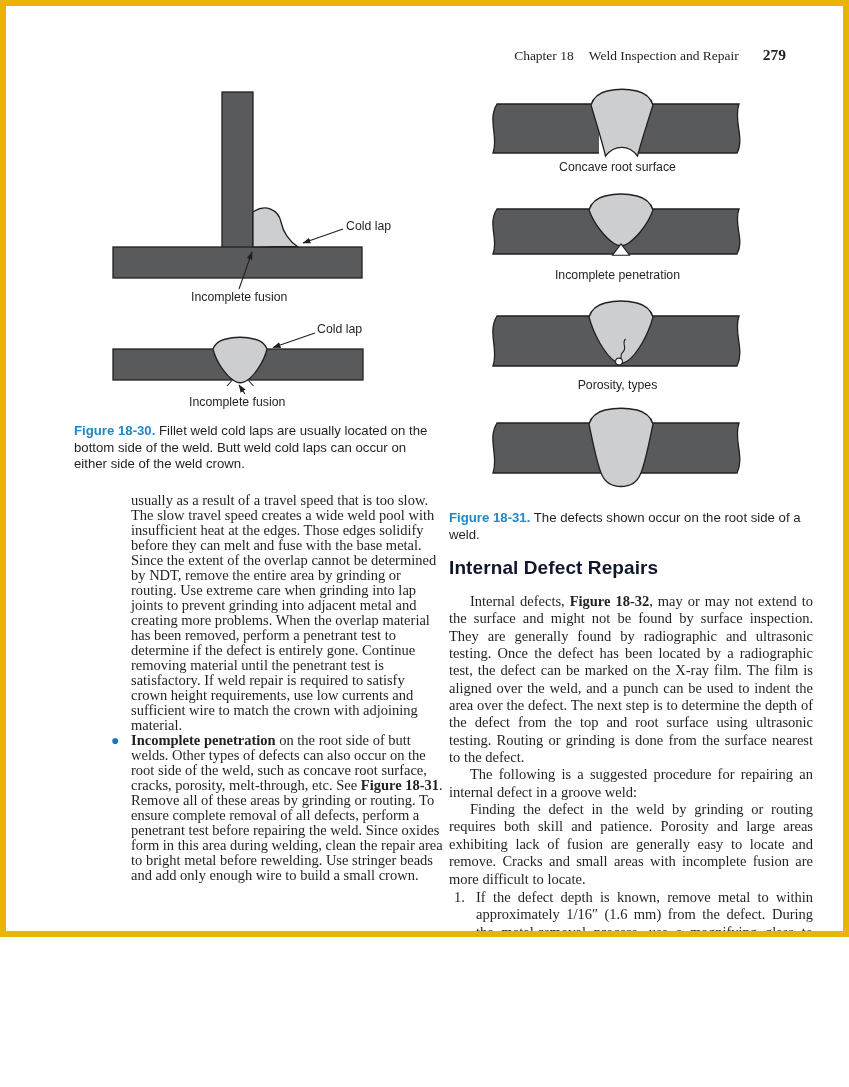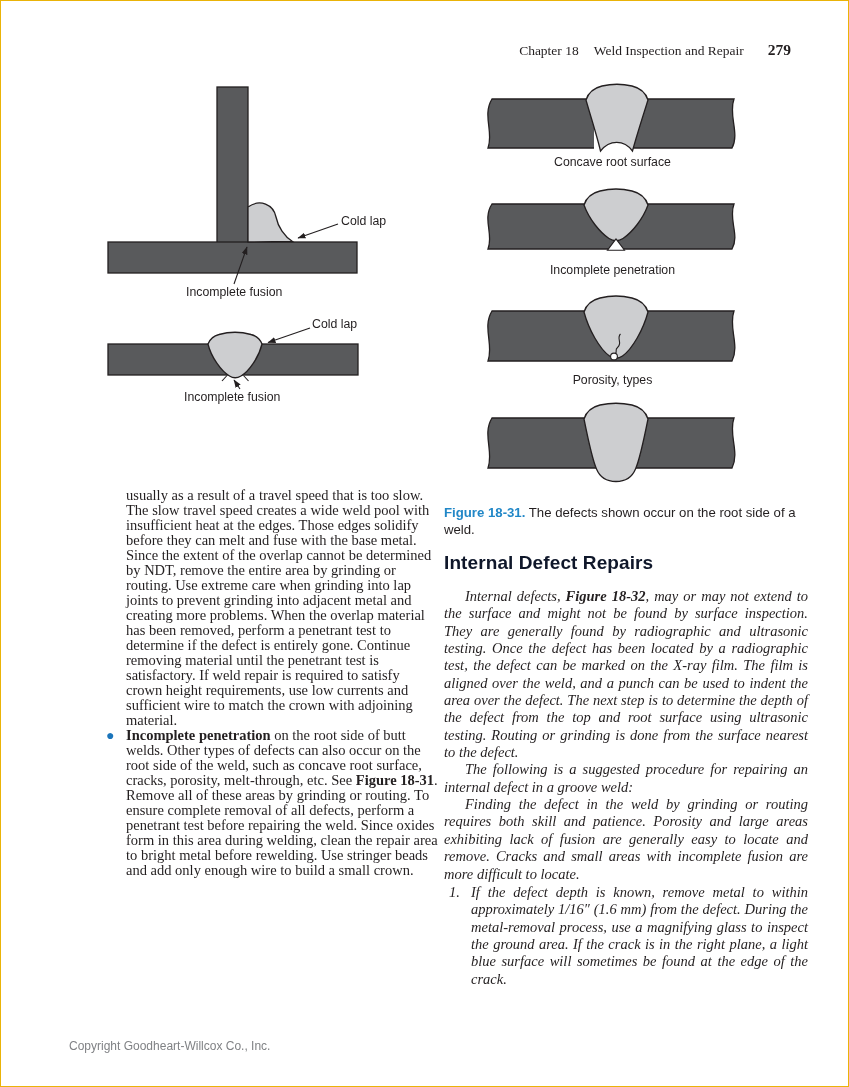--- a/index.html
+++ b/index.html
@@ -1,19 +1,19 @@
 <!DOCTYPE html>
 <html><head>
 <meta charset="utf-8">
 <style>
   * { margin:0; padding:0; box-sizing:border-box; }
   html,body { background:#ffffff; }
   .page {
-    position:relative; width:849px; height:1087px; background:#ffffff;
-    border:1px solid #eab308; overflow:hidden;
+    position:relative; width:849px; height:937px; background:#ffffff;
+    border:6px solid #eab308; overflow:hidden;
     font-family:"Liberation Serif", serif; color:#231f20;
   }
   
   .running-head {
     position:absolute; top:40px; right:57px; font-size:13.5px; color:#231f20;
     font-family:"Liberation Serif", serif;
   }
   .running-head .rh-title { margin-left:15px; }
   .running-head .rh-page { margin-left:24px; font-weight:bold; font-size:15.5px; }
 
@@ -48,21 +48,21 @@
   .bold { font-weight:bold; }
 
   
   .section-heading {
     position:absolute; left:443px; top:551px;
     font-family:"Liberation Sans", sans-serif; font-weight:bold;
     font-size:19px; color:#0f172a; letter-spacing:0.1px;
   }
   .right-body {
     position:absolute; left:443px; top:587px; width:364px;
-    font-size:14.5px; line-height:17.35px; text-align:justify;font-style:italic;
+    font-size:14.5px; line-height:17.35px; text-align:justify;
   }
   .right-body p.indent { text-indent:21px; }
   .num-list { position:relative; margin-top:1px; }
   .num-item { position:relative; padding-left:27px; text-align:justify; }
   .num-marker { position:absolute; left:5px; top:0; }
 
   .footer {
     position:absolute; left:68px; top:1038px;
     font-family:"Liberation Sans", sans-serif; font-size:12px; color:#808285;
   }
@@ -100,20 +100,23 @@
       <line class="thin" x1="174.5" y1="289.5" x2="179.5" y2="295"></line>
       <line class="thin" x1="241" y1="242" x2="199" y2="256.5" marker-end="url(#arr)"></line>
       <line class="thin" x1="171" y1="303" x2="165" y2="294" marker-end="url(#arr)"></line>
     </svg>
     <div class="diag-label" style="left:272px; top:128px;">Cold lap</div>
     <div class="diag-label" style="left:117px; top:199px;">Incomplete fusion</div>
     <div class="diag-label" style="left:243px; top:231px;">Cold lap</div>
     <div class="diag-label" style="left:115px; top:304px;">Incomplete fusion</div>
   </div>
 
+  <div class="caption cap30">
+    <span class="figlabel">Figure 18-30.</span><span> Fillet weld cold laps are usually located on the bottom side of the weld. Butt weld cold laps can occur on either side of the weld crown.</span>
+  </div>
 
   <div class="left-body">
     <div class="li-item">
       <span>usually as a result of a travel speed that is too slow. The slow travel speed creates a wide weld pool with insufficient heat at the edges. Those edges solidify before they can melt and fuse with the base metal. Since the extent of the overlap cannot be determined by NDT, remove the entire area by grinding or routing. Use extreme care when grinding into lap joints to prevent grinding into adjacent metal and creating more problems. When the overlap material has been removed, perform a penetrant test to determine if the defect is entirely gone. Continue removing material until the penetrant test is satisfactory. If weld repair is required to satisfy crown height requirements, use low currents and sufficient wire to match the crown with adjoining material.</span>
     </div>
     <div class="li-item">
       <span class="li-bullet">●</span>
       <span class="bold">Incomplete penetration</span><span> on the root side of butt welds. Other types of defects can also occur on the root side of the weld, such as concave root surface, cracks, porosity, melt-through, etc. See </span><span class="bold">Figure 18-31</span><span>. Remove all of these areas by grinding or routing. To ensure complete removal of all defects, perform a penetrant test before repairing the weld. Since oxides form in this area during welding, clean the repair area to bright metal before rewelding. Use stringer beads and add only enough wire to build a small crown.</span>
     </div>
   </div>

